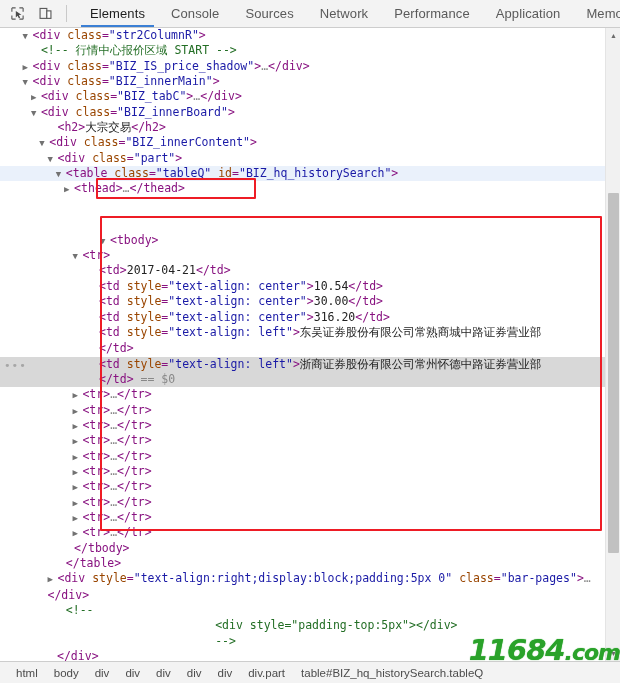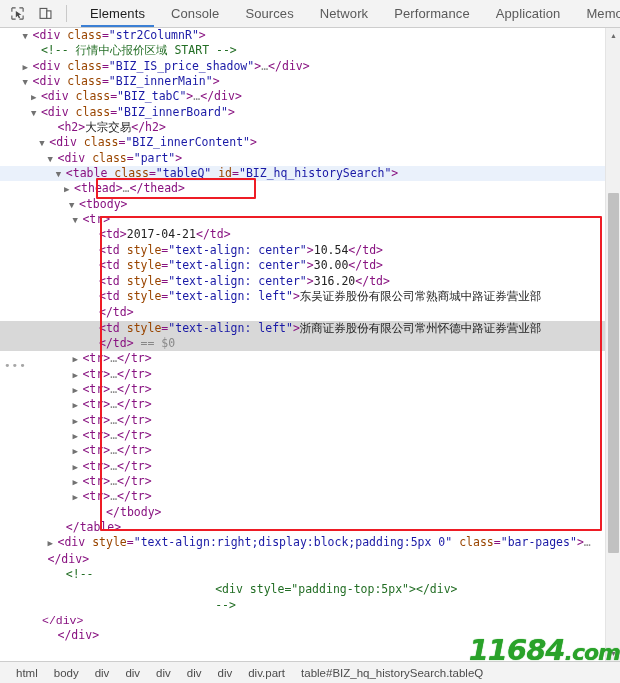--- a/index.html
+++ b/index.html
@@ -244,47 +244,47 @@
         <div class="node" style="padding-left: 30.9px;"><span class="row-inner"><span class="tw none"> </span><span class="cmt">&lt;!-- 行情中心报价区域 START --&gt;</span></span></div>
         <div class="node" style="padding-left: 22.6px;"><span class="row-inner"><span class="tw">▶</span><span class="punc">&lt;</span><span class="tag">div</span> <span class="attr">class</span><span class="punc">=</span><span class="val">"BIZ_IS_price_shadow"</span><span class="punc">&gt;</span><span class="ell">…</span><span class="punc">&lt;/</span><span class="tag">div</span><span class="punc">&gt;</span></span></div>
         <div class="node" style="padding-left: 22.6px;"><span class="row-inner"><span class="tw">▼</span><span class="punc">&lt;</span><span class="tag">div</span> <span class="attr">class</span><span class="punc">=</span><span class="val">"BIZ_innerMain"</span><span class="punc">&gt;</span></span></div>
         <div class="node" style="padding-left: 30.9px;"><span class="row-inner"><span class="tw">▶</span><span class="punc">&lt;</span><span class="tag">div</span> <span class="attr">class</span><span class="punc">=</span><span class="val">"BIZ_tabC"</span><span class="punc">&gt;</span><span class="ell">…</span><span class="punc">&lt;/</span><span class="tag">div</span><span class="punc">&gt;</span></span></div>
         <div class="node" style="padding-left: 30.9px;"><span class="row-inner"><span class="tw">▼</span><span class="punc">&lt;</span><span class="tag">div</span> <span class="attr">class</span><span class="punc">=</span><span class="val">"BIZ_innerBoard"</span><span class="punc">&gt;</span></span></div>
         <div class="node" style="padding-left: 47.5px;"><span class="row-inner"><span class="tw none"> </span><span class="punc">&lt;</span><span class="tag">h2</span><span class="punc">&gt;</span><span class="txt">大宗交易</span><span class="punc">&lt;/</span><span class="tag">h2</span><span class="punc">&gt;</span></span></div>
         <div class="node" style="padding-left: 39.2px;"><span class="row-inner"><span class="tw">▼</span><span class="punc">&lt;</span><span class="tag">div</span> <span class="attr">class</span><span class="punc">=</span><span class="val">"BIZ_innerContent"</span><span class="punc">&gt;</span></span></div>
         <div class="node" style="padding-left: 47.5px;"><span class="row-inner"><span class="tw">▼</span><span class="punc">&lt;</span><span class="tag">div</span> <span class="attr">class</span><span class="punc">=</span><span class="val">"part"</span><span class="punc">&gt;</span></span></div>
         <div class="node hov" style="padding-left: 55.8px;"><span class="row-inner"><span class="tw">▼</span><span class="punc">&lt;</span><span class="tag">table</span> <span class="attr">class</span><span class="punc">=</span><span class="val">"tableQ"</span> <span class="attr">id</span><span class="punc">=</span><span class="val">"BIZ_hq_historySearch"</span><span class="punc">&gt;</span></span></div>
         <div class="node" style="padding-left: 64.1px;"><span class="row-inner"><span class="tw">▶</span><span class="punc">&lt;</span><span class="tag">thead</span><span class="punc">&gt;</span><span class="ell">…</span><span class="punc">&lt;/</span><span class="tag">thead</span><span class="punc">&gt;</span></span></div>
-        <div class="node" style="padding-left: 69px;"><span class="row-inner"><span class="tw">▼</span><span class="punc">&lt;</span><span class="tag">tbody</span><span class="punc">&gt;</span></span></div>
+        <div class="node" style="padding-left: 100px; margin-top: 36px;"><span class="row-inner"><span class="tw">▼</span><span class="punc">&lt;</span><span class="tag">tbody</span><span class="punc">&gt;</span></span></div>
         <div class="node" style="padding-left: 72.4px;"><span class="row-inner"><span class="tw">▼</span><span class="punc">&lt;</span><span class="tag">tr</span><span class="punc">&gt;</span></span></div>
         <div class="node" style="padding-left: 89px;"><span class="row-inner"><span class="tw none"> </span><span class="punc">&lt;</span><span class="tag">td</span><span class="punc">&gt;</span><span class="txt">2017-04-21</span><span class="punc">&lt;/</span><span class="tag">td</span><span class="punc">&gt;</span></span></div>
         <div class="node" style="padding-left: 89px;"><span class="row-inner"><span class="tw none"> </span><span class="punc">&lt;</span><span class="tag">td</span> <span class="attr">style</span><span class="punc">=</span><span class="val">"text-align: center"</span><span class="punc">&gt;</span><span class="txt">10.54</span><span class="punc">&lt;/</span><span class="tag">td</span><span class="punc">&gt;</span></span></div>
         <div class="node" style="padding-left: 89px;"><span class="row-inner"><span class="tw none"> </span><span class="punc">&lt;</span><span class="tag">td</span> <span class="attr">style</span><span class="punc">=</span><span class="val">"text-align: center"</span><span class="punc">&gt;</span><span class="txt">30.00</span><span class="punc">&lt;/</span><span class="tag">td</span><span class="punc">&gt;</span></span></div>
         <div class="node" style="padding-left: 89px;"><span class="row-inner"><span class="tw none"> </span><span class="punc">&lt;</span><span class="tag">td</span> <span class="attr">style</span><span class="punc">=</span><span class="val">"text-align: center"</span><span class="punc">&gt;</span><span class="txt">316.20</span><span class="punc">&lt;/</span><span class="tag">td</span><span class="punc">&gt;</span></span></div>
         <div class="node wrap" style="padding-left: 89px;"><span class="row-inner"><span class="tw none"> </span><span class="punc">&lt;</span><span class="tag">td</span> <span class="attr">style</span><span class="punc">=</span><span class="val">"text-align: left"</span><span class="punc">&gt;</span><span class="txt">东吴证券股份有限公司常熟商城中路证券营业部</span></span></div>
         <div class="node" style="padding-left: 89px;"><span class="row-inner"><span class="tw none"> </span><span class="punc">&lt;/</span><span class="tag">td</span><span class="punc">&gt;</span></span></div>
         <div class="node sel" style="padding-left: 89px;"><span class="row-inner"><span class="tw none"> </span><span class="punc">&lt;</span><span class="tag">td</span> <span class="attr">style</span><span class="punc">=</span><span class="val">"text-align: left"</span><span class="punc">&gt;</span><span class="txt">浙商证券股份有限公司常州怀德中路证券营业部</span></span></div>
         <div class="node sel" style="padding-left: 89px;"><span class="row-inner"><span class="tw none"> </span><span class="punc">&lt;/</span><span class="tag">td</span><span class="punc">&gt;</span> <span class="dollar">== $0</span></span></div>
         <div class="node" style="padding-left: 72.4px;"><span class="row-inner"><span class="tw">▶</span><span class="punc">&lt;</span><span class="tag">tr</span><span class="punc">&gt;</span><span class="ell">…</span><span class="punc">&lt;/</span><span class="tag">tr</span><span class="punc">&gt;</span></span></div>
         <div class="node" style="padding-left: 72.4px;"><span class="row-inner"><span class="tw">▶</span><span class="punc">&lt;</span><span class="tag">tr</span><span class="punc">&gt;</span><span class="ell">…</span><span class="punc">&lt;/</span><span class="tag">tr</span><span class="punc">&gt;</span></span></div>
         <div class="node" style="padding-left: 72.4px;"><span class="row-inner"><span class="tw">▶</span><span class="punc">&lt;</span><span class="tag">tr</span><span class="punc">&gt;</span><span class="ell">…</span><span class="punc">&lt;/</span><span class="tag">tr</span><span class="punc">&gt;</span></span></div>
         <div class="node" style="padding-left: 72.4px;"><span class="row-inner"><span class="tw">▶</span><span class="punc">&lt;</span><span class="tag">tr</span><span class="punc">&gt;</span><span class="ell">…</span><span class="punc">&lt;/</span><span class="tag">tr</span><span class="punc">&gt;</span></span></div>
         <div class="node" style="padding-left: 72.4px;"><span class="row-inner"><span class="tw">▶</span><span class="punc">&lt;</span><span class="tag">tr</span><span class="punc">&gt;</span><span class="ell">…</span><span class="punc">&lt;/</span><span class="tag">tr</span><span class="punc">&gt;</span></span></div>
         <div class="node" style="padding-left: 72.4px;"><span class="row-inner"><span class="tw">▶</span><span class="punc">&lt;</span><span class="tag">tr</span><span class="punc">&gt;</span><span class="ell">…</span><span class="punc">&lt;/</span><span class="tag">tr</span><span class="punc">&gt;</span></span></div>
         <div class="node" style="padding-left: 72.4px;"><span class="row-inner"><span class="tw">▶</span><span class="punc">&lt;</span><span class="tag">tr</span><span class="punc">&gt;</span><span class="ell">…</span><span class="punc">&lt;/</span><span class="tag">tr</span><span class="punc">&gt;</span></span></div>
         <div class="node" style="padding-left: 72.4px;"><span class="row-inner"><span class="tw">▶</span><span class="punc">&lt;</span><span class="tag">tr</span><span class="punc">&gt;</span><span class="ell">…</span><span class="punc">&lt;/</span><span class="tag">tr</span><span class="punc">&gt;</span></span></div>
         <div class="node" style="padding-left: 72.4px;"><span class="row-inner"><span class="tw">▶</span><span class="punc">&lt;</span><span class="tag">tr</span><span class="punc">&gt;</span><span class="ell">…</span><span class="punc">&lt;/</span><span class="tag">tr</span><span class="punc">&gt;</span></span></div>
         <div class="node" style="padding-left: 72.4px;"><span class="row-inner"><span class="tw">▶</span><span class="punc">&lt;</span><span class="tag">tr</span><span class="punc">&gt;</span><span class="ell">…</span><span class="punc">&lt;/</span><span class="tag">tr</span><span class="punc">&gt;</span></span></div>
-        <div class="node" style="padding-left: 64.1px; margin-left: 32px;"><span class="row-inner"><span class="tw none"> </span><span class="punc">&lt;/</span><span class="tag">tbody</span><span class="punc">&gt;</span></span></div>
+        <div class="node" style="padding-left: 64.1px;"><span class="row-inner"><span class="tw none"> </span><span class="punc">&lt;/</span><span class="tag">tbody</span><span class="punc">&gt;</span></span></div>
         <div class="node" style="padding-left: 55.8px;"><span class="row-inner"><span class="tw none"> </span><span class="punc">&lt;/</span><span class="tag">table</span><span class="punc">&gt;</span></span></div>
         <div class="node wrap" style="padding-left: 47.5px;"><span class="row-inner"><span class="tw">▶</span><span class="punc">&lt;</span><span class="tag">div</span> <span class="attr">style</span><span class="punc">=</span><span class="val">"text-align:right;display:block;padding:5px 0"</span> <span class="attr">class</span><span class="punc">=</span><span class="val">"bar-pages"</span><span class="punc">&gt;</span><span class="ell">…</span><span class="punc">&lt;/</span><span class="tag">div</span><span class="punc">&gt;</span></span></div>
         <div class="node" style="padding-left: 55.8px;"><span class="row-inner"><span class="tw none"> </span><span class="cmt">&lt;!--</span></span></div>
         <div class="node" style="padding-left: 205.2px;"><span class="row-inner"><span class="tw none"> </span><span class="cmt">&lt;div style="padding-top:5px"&gt;&lt;/div&gt;</span></span></div>
         <div class="node" style="padding-left: 205.2px;"><span class="row-inner"><span class="tw none"> </span><span class="cmt">--&gt;</span></span></div>
-        <div class="node" style="padding-left: 32px; font-family: Liberation Mono, monospace;"><span class="row-inner"><span class="tw none"> </span><span class="punc">&lt;/</span><span class="tag">div</span><span class="punc">&gt;</span></span></div>
+        <div class="node" style="padding-left: 47px;"><span class="row-inner"><span class="tw none"> </span><span class="punc">&lt;/</span><span class="tag">div</span><span class="punc">&gt;</span></span></div>
         <div class="node" style="padding-left: 47.5px;"><span class="row-inner"><span class="tw none"> </span><span class="punc">&lt;/</span><span class="tag">div</span><span class="punc">&gt;</span></span></div>
       </div>
     <div class="gutter-dots">•••</div>
   </div>
 
   <div class="annot" id="annot-table" style="border-color: rgb(238, 28, 37);"></div>
   <div class="annot" id="annot-rows" style="border-color: rgb(238, 28, 37);"></div>
 
   <div class="vscroll">
     <div class="arrow up">▲</div>

